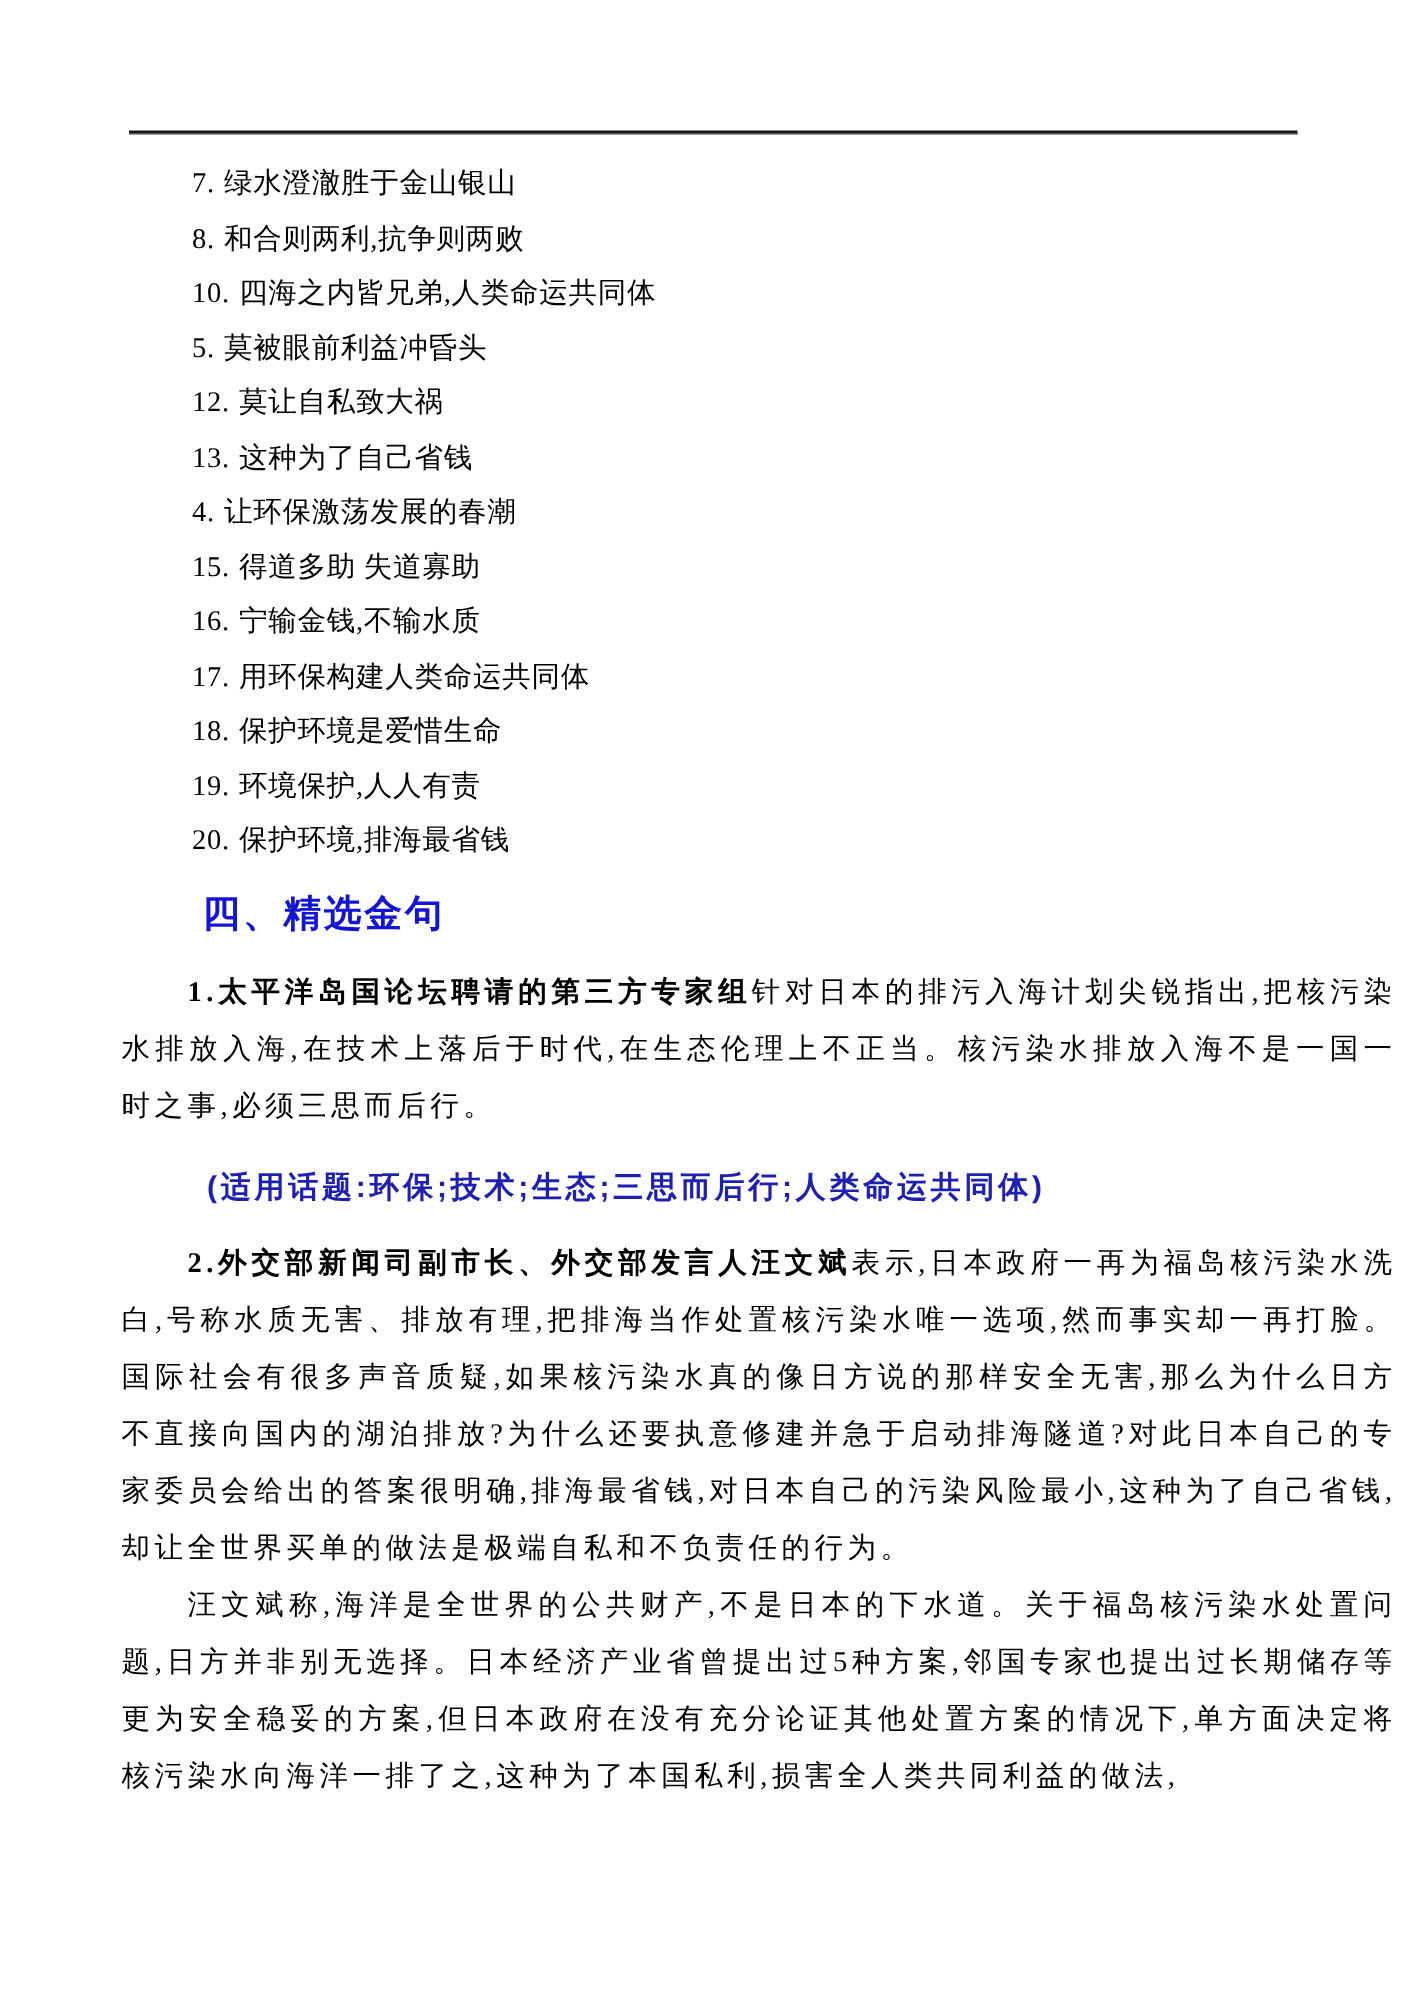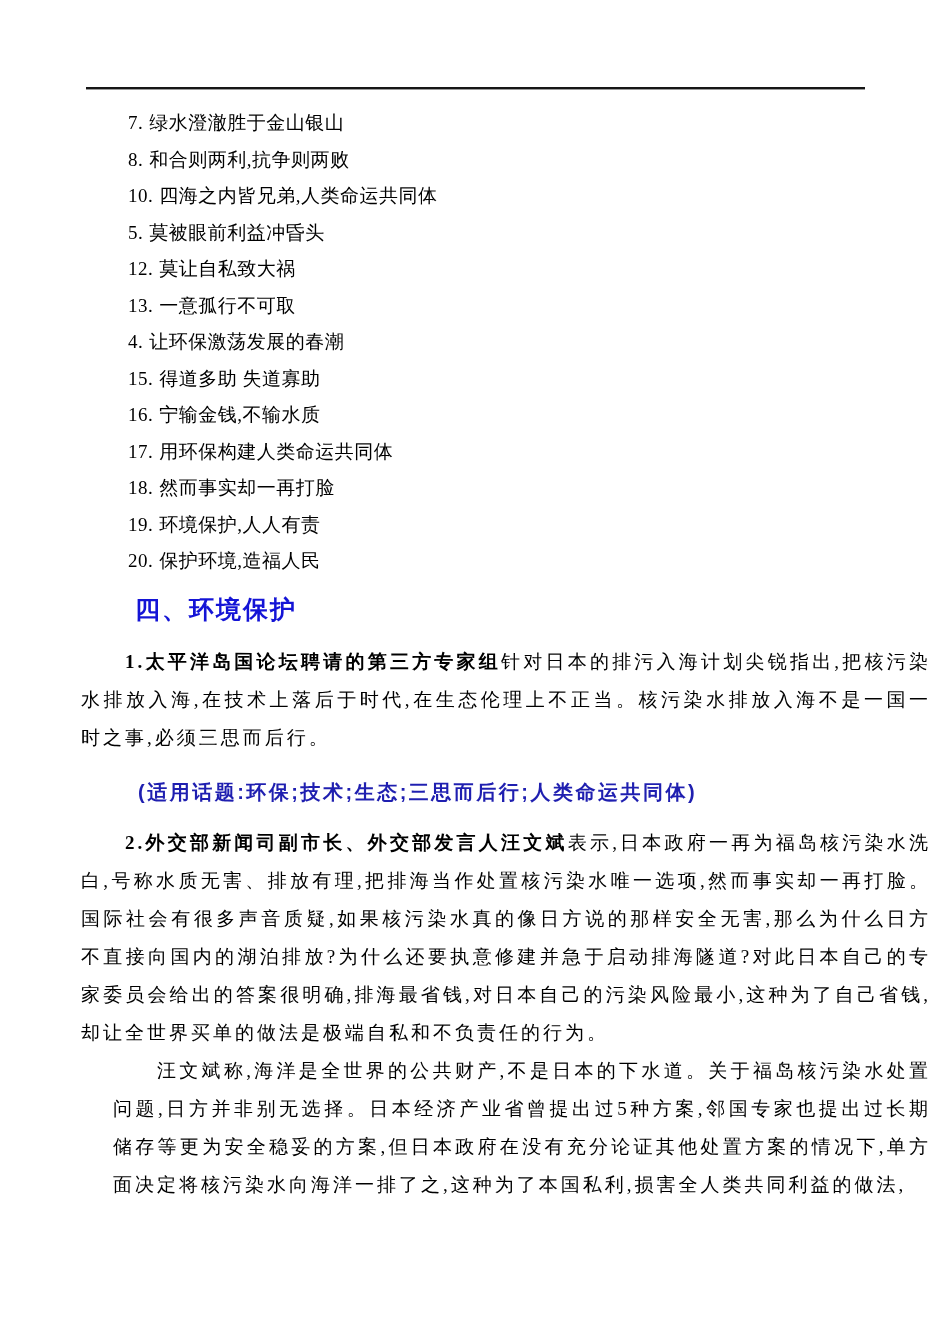--- a/index.html
+++ b/index.html
@@ -62,21 +62,20 @@
     text-indent: 44px;
   }
   .para .lead {
     font-weight: bold;
   }
   .para-2 {
     margin-top: 9px;
   }
   .para-3 {
     margin-top: 0;
-    margin-left: 32px;
   }
   .topic-line {
     margin: 16px 0 13px 57px;
     font-family: "Liberation Sans", "DejaVu Sans", sans-serif;
     font-weight: bold;
     font-size: 20px;
     line-height: 38px;
     letter-spacing: 2.5px;
     color: var(--topic-blue, #1f1fb0);
     white-space: nowrap;
@@ -89,31 +88,31 @@
   <div class="header-rule"></div>
 
   <div class="content">
 
     <div class="slogan-list">
       <p><span class="num">7.</span><span>绿水澄澈胜于金山银山</span></p>
       <p><span class="num">8.</span><span>和合则两利,抗争则两败</span></p>
       <p><span class="num">10.</span><span>四海之内皆兄弟,人类命运共同体</span></p>
       <p><span class="num">5.</span><span>莫被眼前利益冲昏头</span></p>
       <p><span class="num">12.</span><span>莫让自私致大祸</span></p>
-      <p><span class="num">13.</span><span>一意孤行不可取</span></p>
+      <p><span class="num">13.</span><span>这种为了自己省钱</span></p>
       <p><span class="num">4.</span><span>让环保激荡发展的春潮</span></p>
       <p><span class="num">15.</span><span>得道多助 失道寡助</span></p>
       <p><span class="num">16.</span><span>宁输金钱,不输水质</span></p>
       <p><span class="num">17.</span><span>用环保构建人类命运共同体</span></p>
-      <p><span class="num">18.</span><span>然而事实却一再打脸</span></p>
+      <p><span class="num">18.</span><span>保护环境是爱惜生命</span></p>
       <p><span class="num">19.</span><span>环境保护,人人有责</span></p>
-      <p><span class="num">20.</span><span>保护环境,造福人民</span></p>
+      <p><span class="num">20.</span><span>保护环境,排海最省钱</span></p>
     </div>
 
-    <h2 class="section-heading">四、环境保护</h2>
+    <h2 class="section-heading">四、精选金句</h2>
 
     <p class="para para-1"><span class="lead">1.太平洋岛国论坛聘请的第三方专家组</span><span>针对日本的排污入海计划尖锐指出,把核污染水排放入海,在技术上落后于时代,在生态伦理上不正当。核污染水排放入海不是一国一时之事,必须三思而后行。</span></p>
 
     <p class="topic-line">(适用话题:环保;技术;生态;三思而后行;人类命运共同体)</p>
 
     <p class="para para-2"><span class="lead">2.外交部新闻司副市长、外交部发言人汪文斌</span><span>表示,日本政府一再为福岛核污染水洗白,号称水质无害、排放有理,把排海当作处置核污染水唯一选项,然而事实却一再打脸。国际社会有很多声音质疑,如果核污染水真的像日方说的那样安全无害,那么为什么日方不直接向国内的湖泊排放?为什么还要执意修建并急于启动排海隧道?对此日本自己的专家委员会给出的答案很明确,排海最省钱,对日本自己的污染风险最小,这种为了自己省钱,却让全世界买单的做法是极端自私和不负责任的行为。</span></p>
 
     <p class="para para-3"><span>汪文斌称,海洋是全世界的公共财产,不是日本的下水道。关于福岛核污染水处置问题,日方并非别无选择。日本经济产业省曾提出过5种方案,邻国专家也提出过长期储存等更为安全稳妥的方案,但日本政府在没有充分论证其他处置方案的情况下,单方面决定将核污染水向海洋一排了之,这种为了本国私利,损害全人类共同利益的做法,</span></p>
 
   </div>

